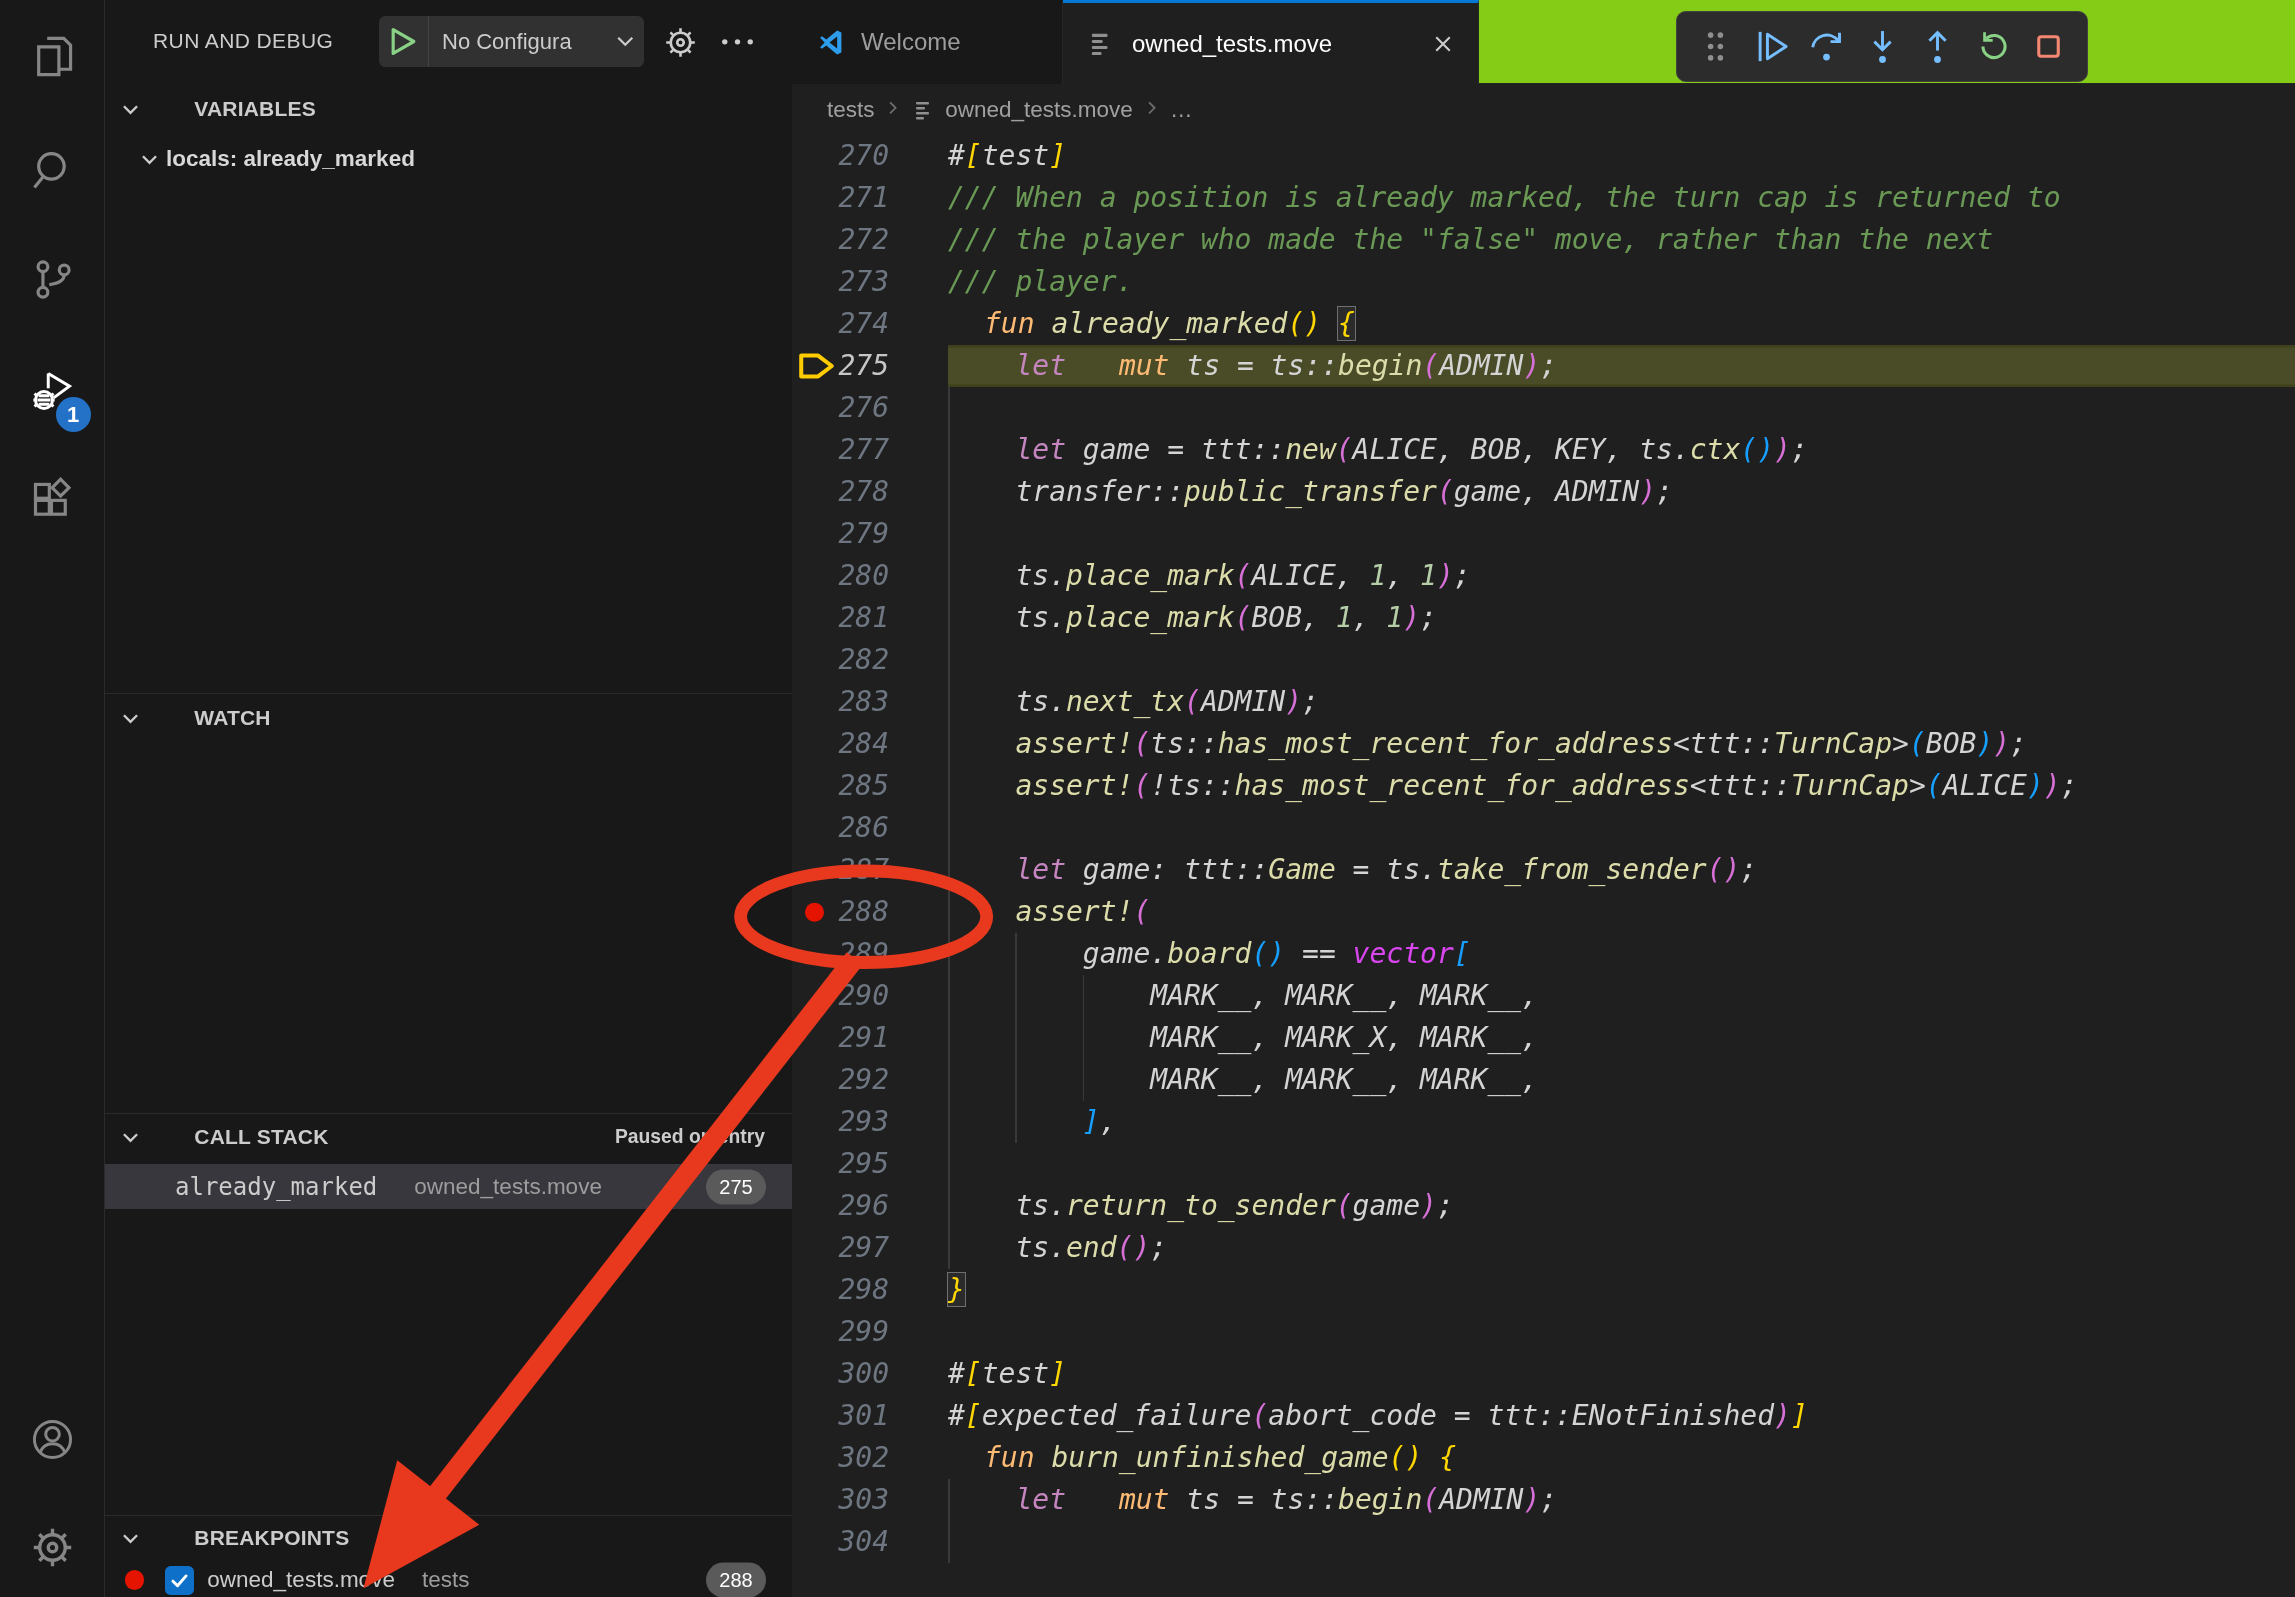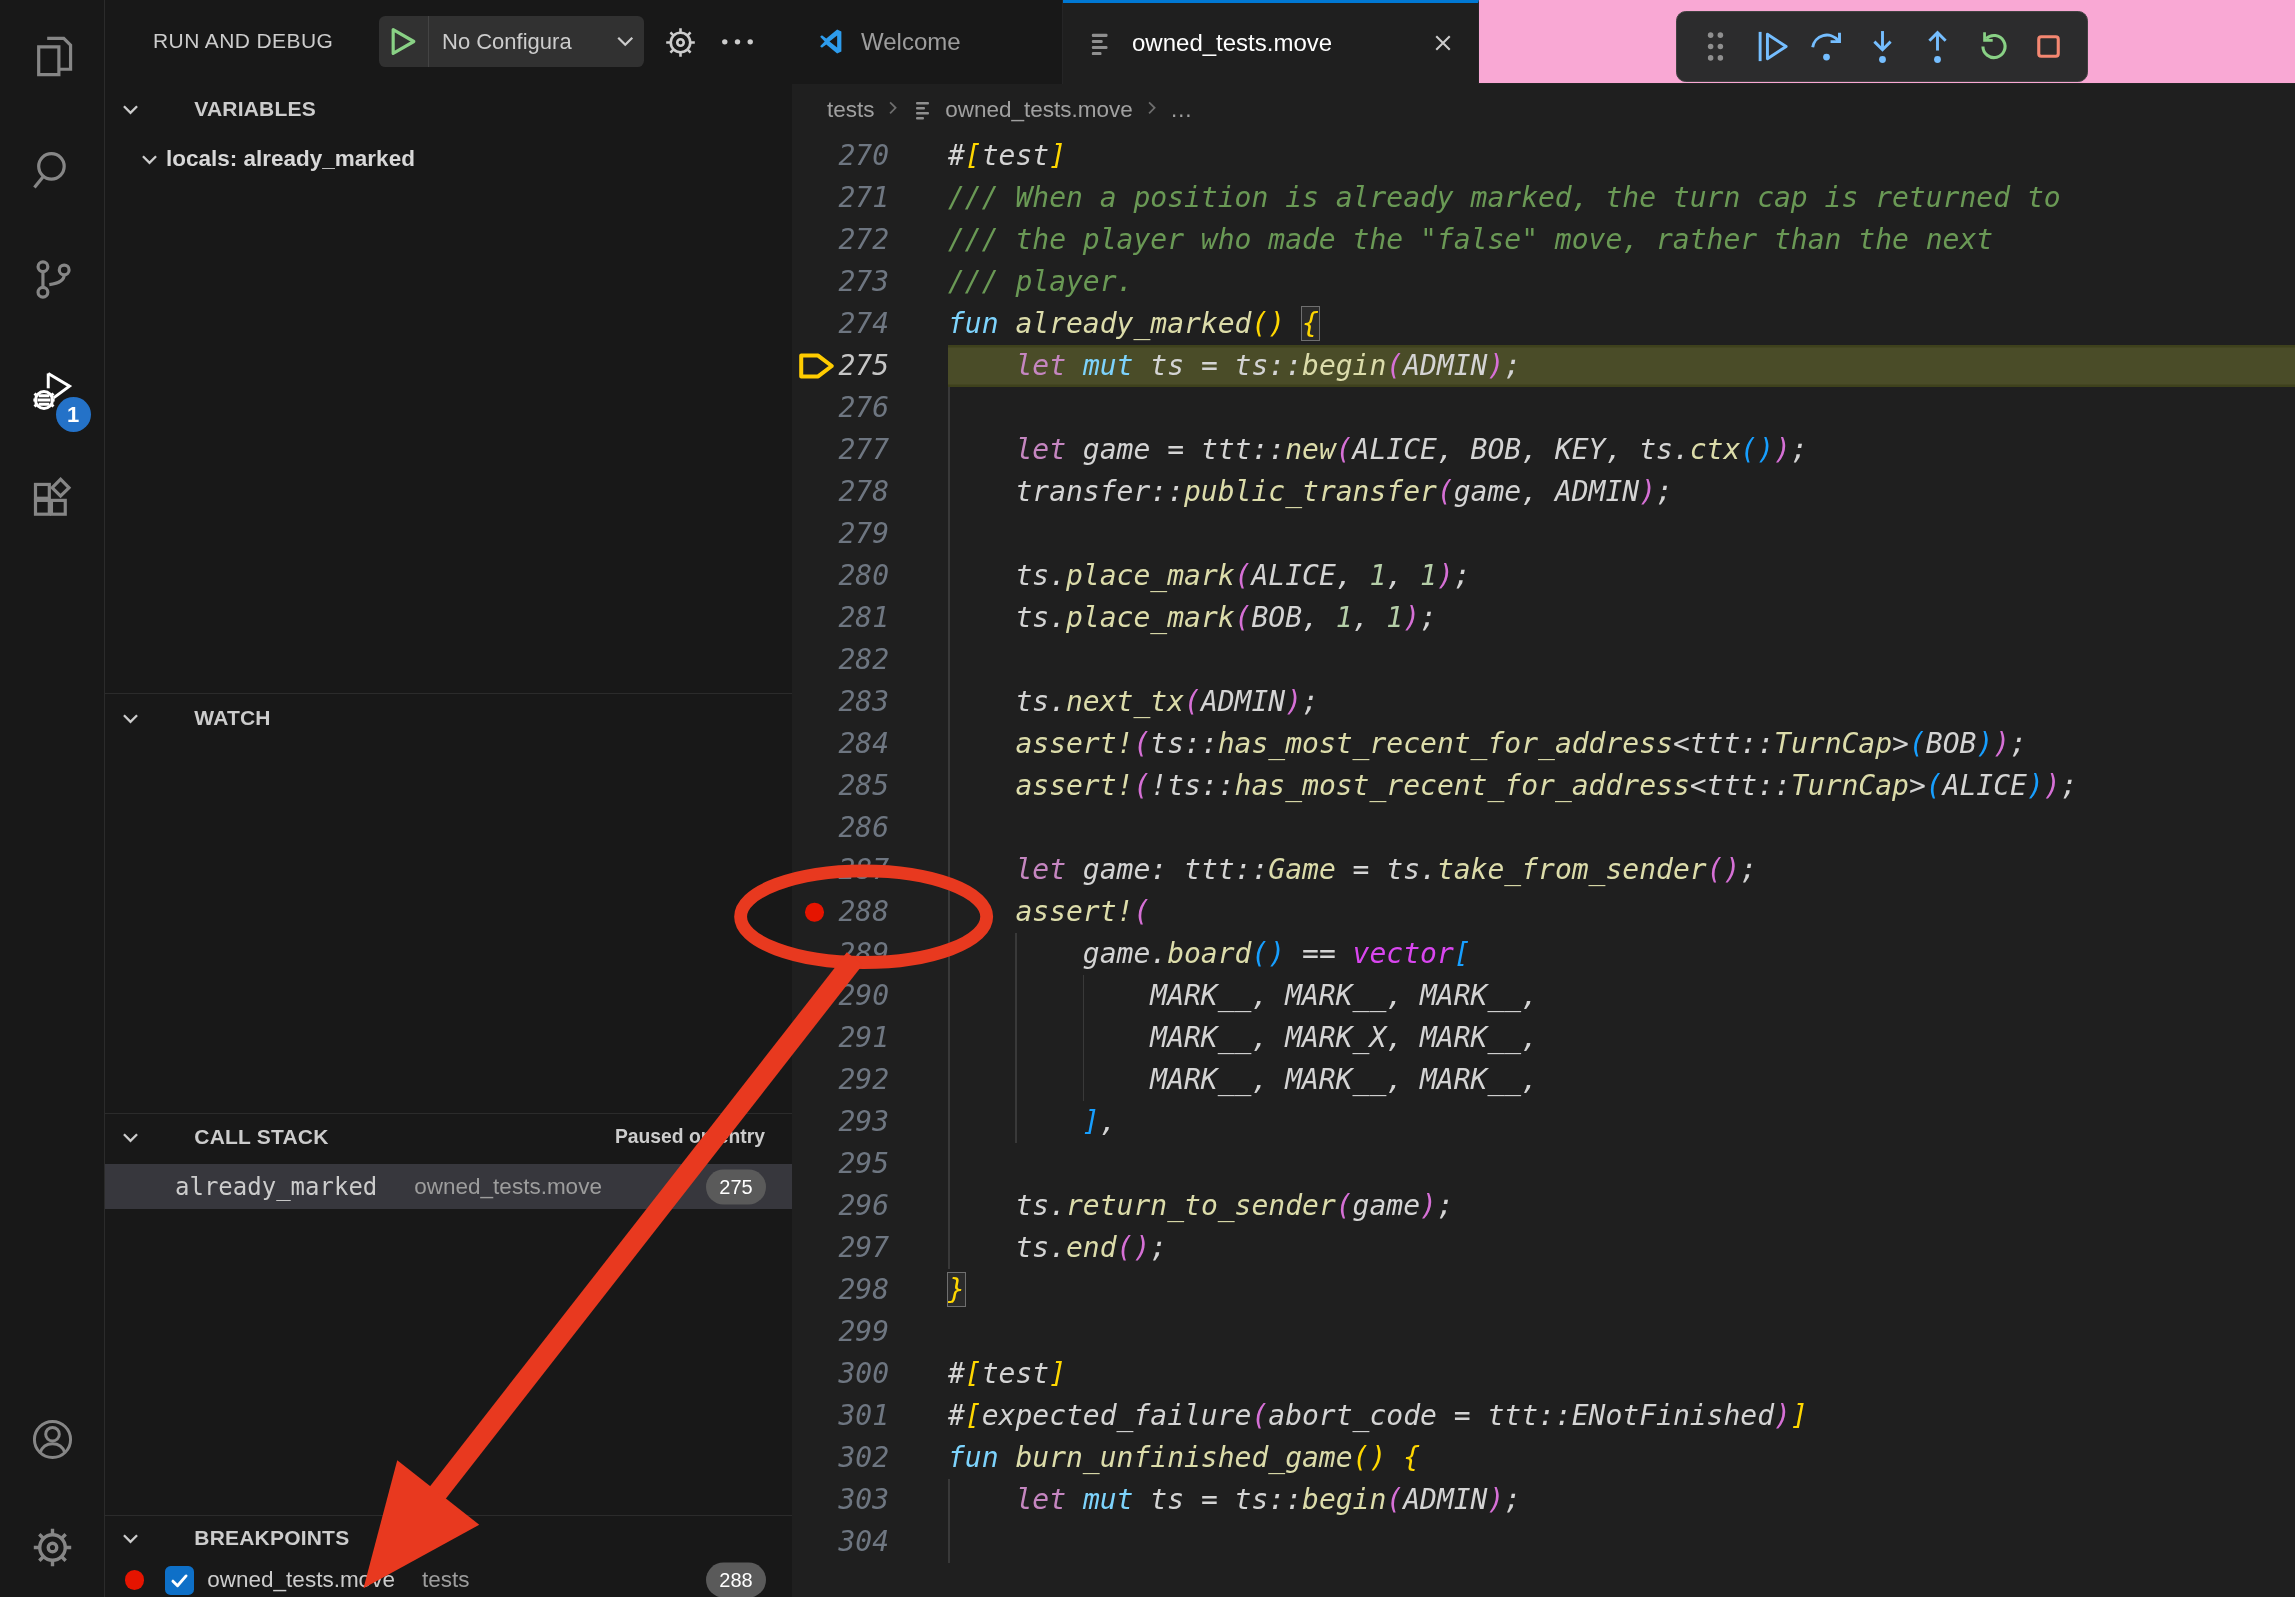--- a/index.html
+++ b/index.html
@@ -54,21 +54,21 @@
   .bp-row { position:absolute; left:0; right:0; height:42px; display:flex; align-items:center; cursor:pointer; }
   .bp-dot-sm { width:19.3px; height:19.3px; border-radius:50%; background:#e51400; margin-left:20px; flex:none; }
   .bp-check {
     width:29px; height:29px; margin-left:21px; border-radius:5.6px; background:#0e70c8;
     display:flex; align-items:center; justify-content:center; flex:none; cursor:pointer;
   }
   .bp-file { margin-left:13px; font-size:22.5px; color:#cccccc; white-space:nowrap; }
   .bp-folder { margin-left:27px; font-size:22.5px; color:#9d9d9d; }
   
   #editor { position:absolute; left:792px; top:0; width:1503px; height:1597px; background:#1f1f1f; }
-  #tabbar { position:absolute; left:0; top:0; right:0; height:84px; background:#f9a8d4; border-bottom:0.8px solid #252526; display:flex;align-items:center; }
+  #tabbar { position:absolute; left:0; top:0; right:0; height:84px; background:#84cc16; border-bottom:0.8px solid #252526; display:flex; }
   .tab { position:relative; height:84px; display:flex; align-items:center; cursor:pointer; border-right:0.8px solid #252526; }
   .tab.inactive { width:271px; color:#9d9d9d; background:#181818; }
   .tab.active { width:416px; color:#ffffff; background:#1f1f1f; border-top:3.2px solid #0078d4; height:84px; }
   .tab .tab-icon { margin-left:24px; width:29px; height:29px; flex:none; }
   .tab .tab-label { margin-left:16px; font-size:24px; white-space:nowrap; }
   .tab-close { margin-left:auto; margin-right:19.3px; width:32px; height:32px; display:flex; align-items:center; justify-content:center; color:#cccccc; border-radius:4.8px; cursor:pointer; }
   #breadcrumbs { position:absolute; left:0; top:84px; right:0; height:51px; background:#1f1f1f; display:flex; align-items:center; padding-left:35px; color:#a0a0a0; font-size:22.5px; }
   #breadcrumbs .bc-item { cursor:pointer; white-space:nowrap; }
   #breadcrumbs .bc-sep { margin:0 9.7px; color:#6e6e6e; }
   #breadcrumbs .bc-icon { width:24px; height:24px; margin-right:9.7px; }
@@ -76,21 +76,21 @@
   #code { position:absolute; left:0; top:135px; right:0; bottom:0; overflow:hidden; font-family:"DejaVu Sans Mono", monospace; font-size:28px; }
   .cl { display:flex; height:42px; line-height:42px; white-space:pre;font-style:italic; }
   .gut { position:relative; width:156px; flex:none; padding-right:59px; text-align:right; }
   .lnum { color:#6e7681; }
   .cl.hl .lnum { color:#c6c6c6; }
   .ltext { position:relative; flex:1; }
   .cl.hl .ltext { background:#4a4c28; box-shadow:inset 0 2.4px 0 #3e411c, inset 0 -2.4px 0 #3e411c; }
   .bp { position:absolute; left:13px; top:50%; transform:translateY(-50%); width:18.5px; height:18.5px; border-radius:50%; background:#e51400; }
   .dbgarrow { position:absolute; left:6.4px; top:50%; transform:translateY(-50%); width:37px; height:31px; }
   .guide { position:absolute; top:0; bottom:0; width:1.6px; background:#393939; }
-  .tk-txt { color:#d4d4d4; } .tk-cmt { color:#6a9955; } .tk-kw { color:#7dd3fc; }
+  .tk-txt { color:#d4d4d4; } .tk-cmt { color:#6a9955; } .tk-kw { color:#fdba74;margin-left:36px; }
   .tk-ctrl { color:#c586c0; } .tk-fn { color:#dcdcaa; } .tk-typ { color:#d946ef;text-align:center; }
   .tk-num { color:#b5cea8; } .tk-bry { color:#ffd700; } .tk-brp { color:#d670d6; } .tk-brb { color:#179fff; }
   .tk-brym { color:#ffd700; outline:1.6px solid #6f6f6f; outline-offset:-0.8px; background:rgba(80,80,80,0.25); }
   
   #debug-toolbar {
     position:absolute; left:1676px; top:11.3px; width:412px; height:71px; z-index:40;
     background:#2c2c2d; border:0.8px solid #414141; border-radius:9.7px;
     display:flex; align-items:center; justify-content:space-between; padding:0 13px;
   }
   .dt-btn { width:51px; height:51px; display:flex; align-items:center; justify-content:center; border-radius:6.4px; cursor:pointer; }

